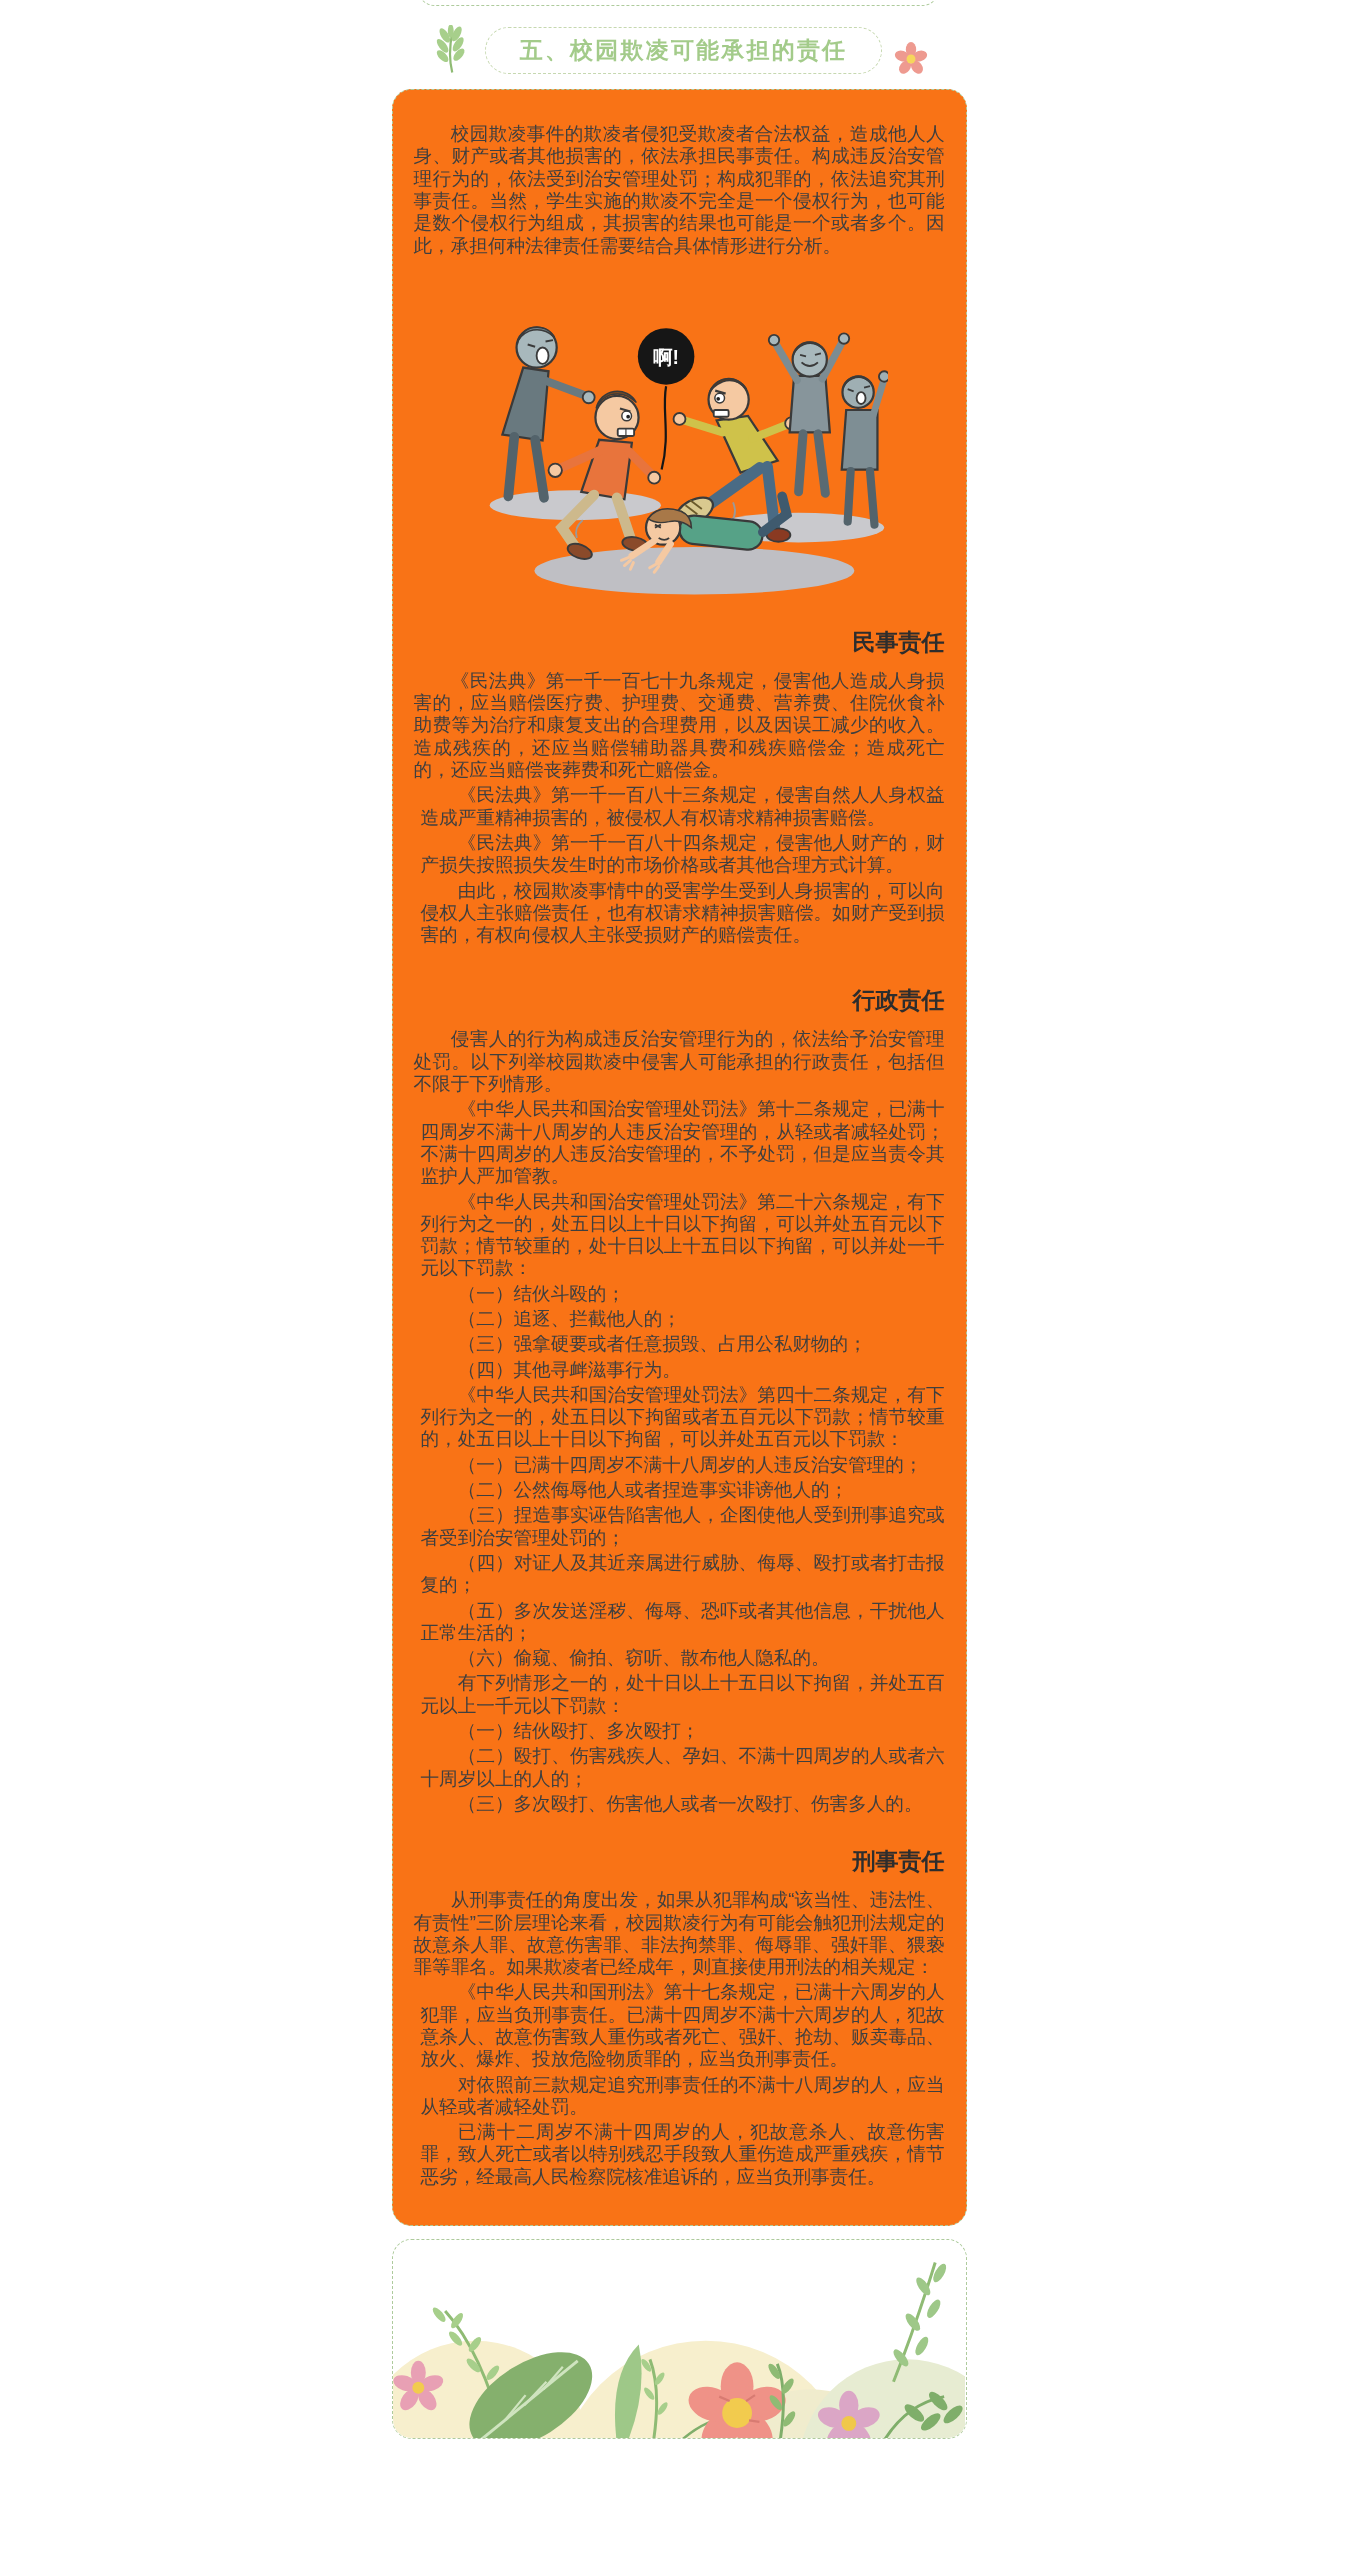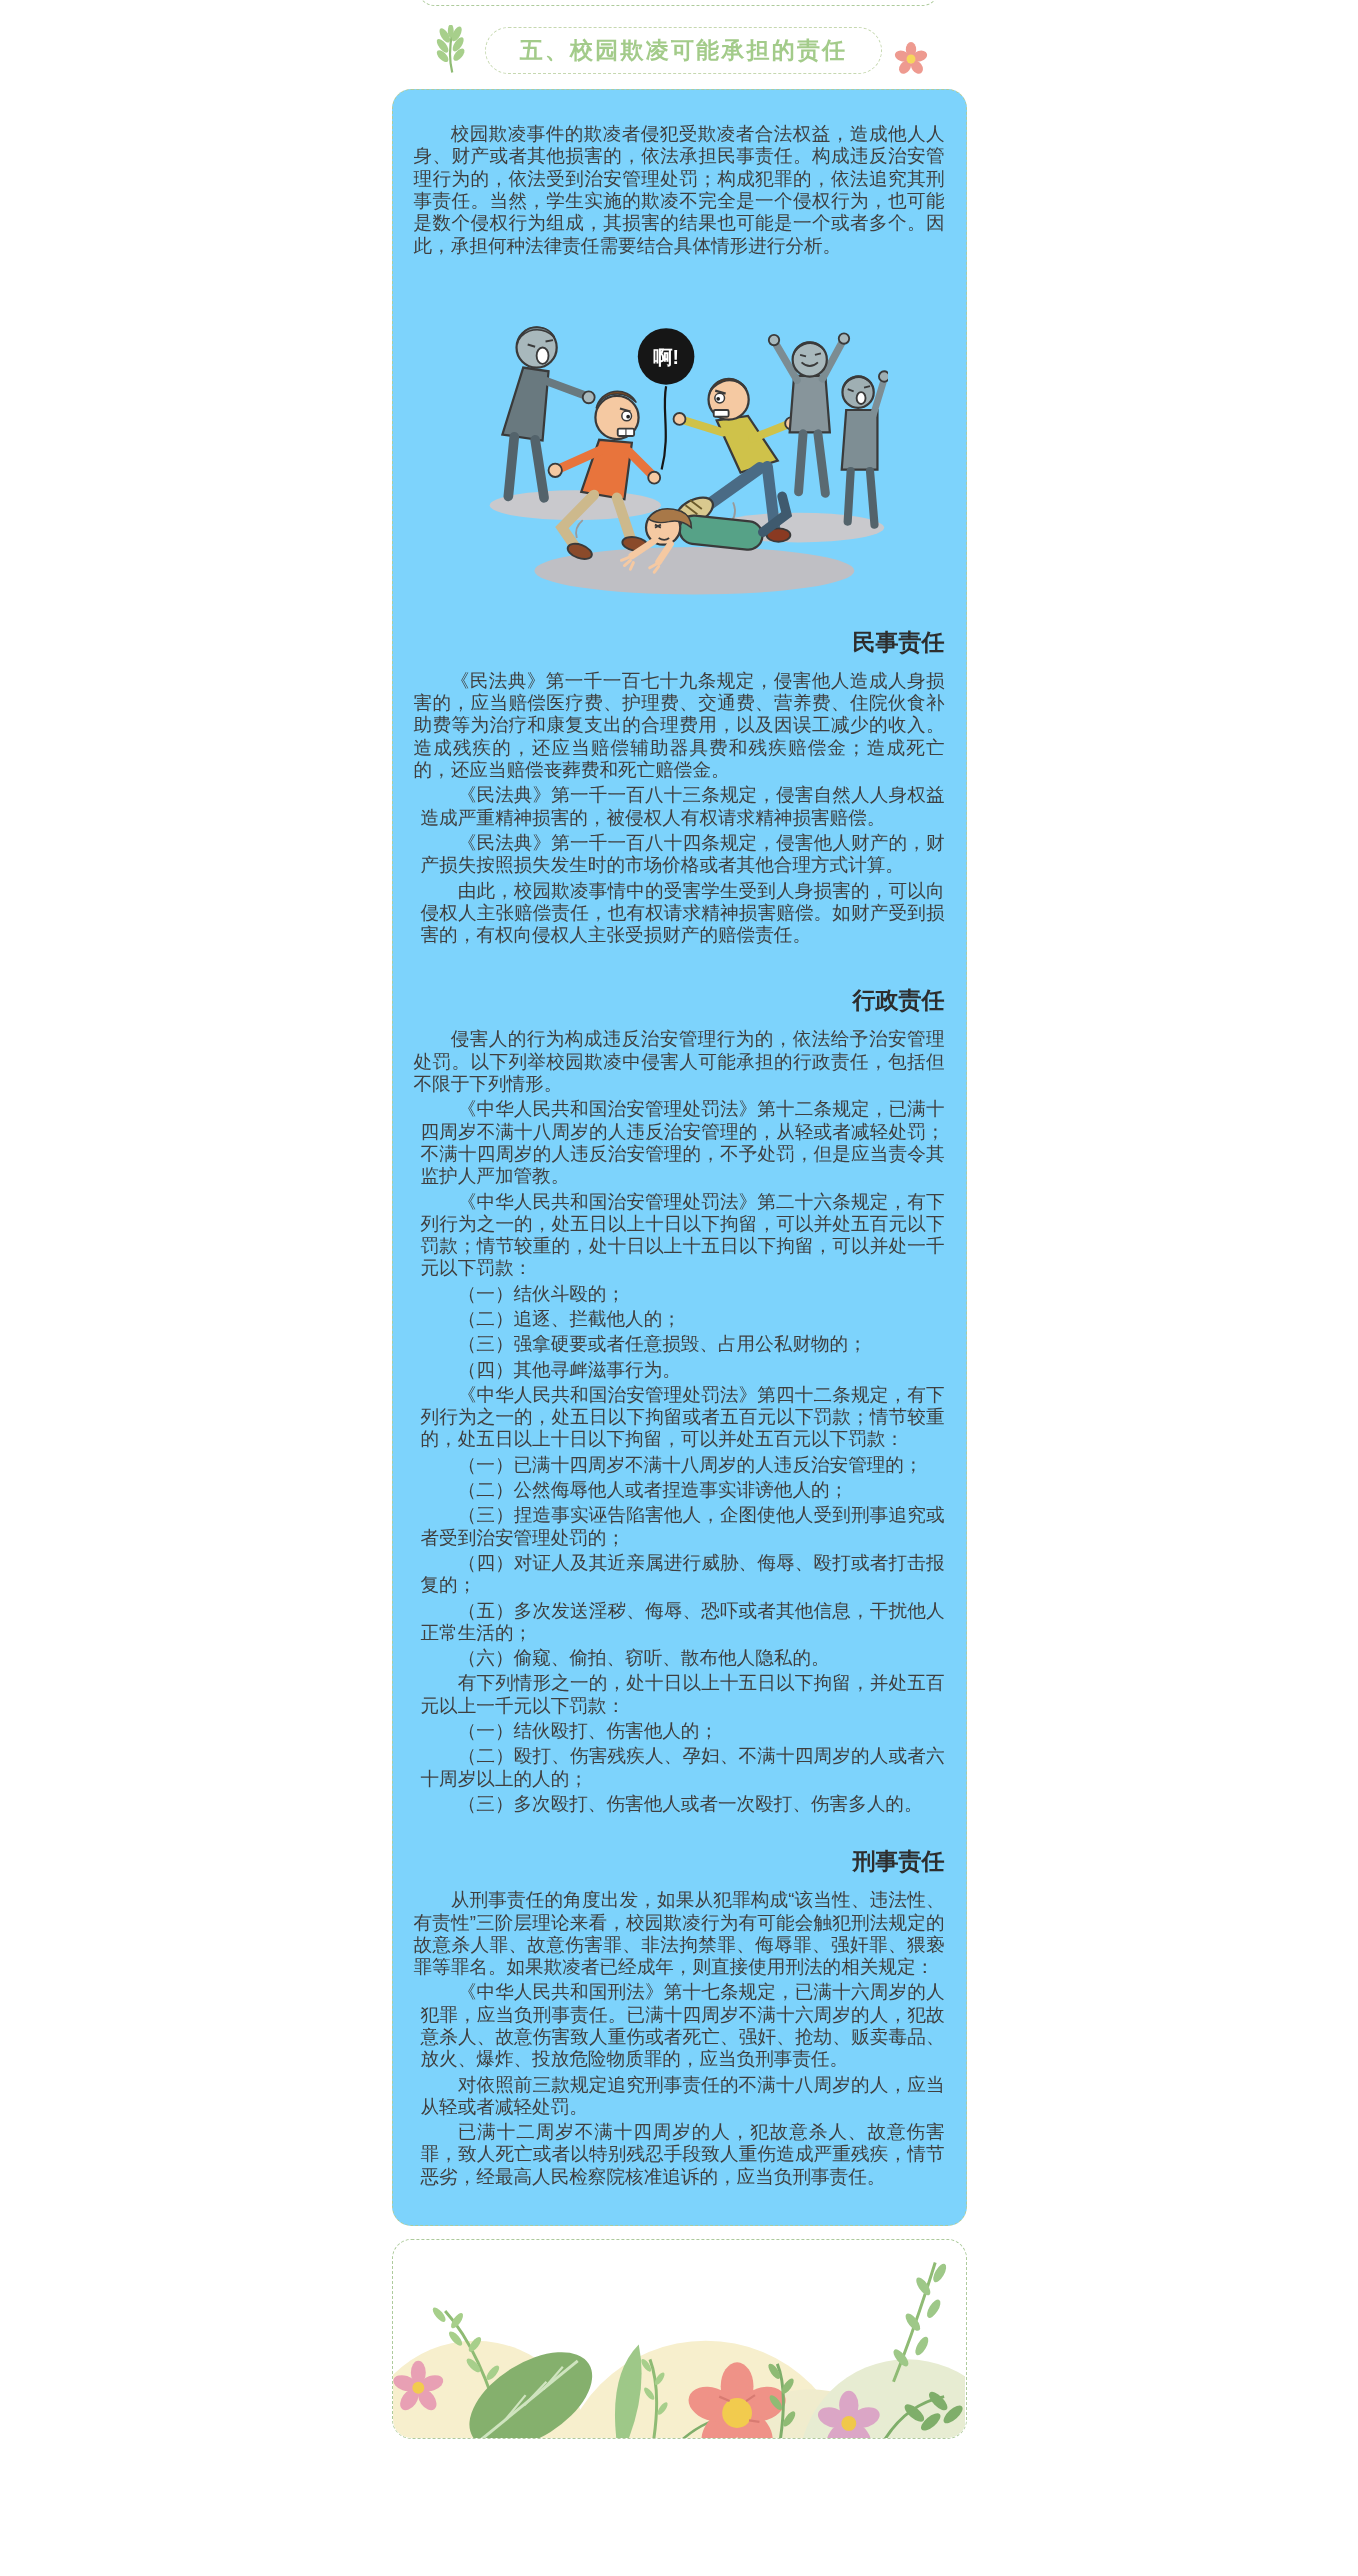--- a/index.html
+++ b/index.html
@@ -17,21 +17,21 @@
     align-items:center;gap:12px;
   }
   .title-pill{
     border:1.5px dashed #c6d8b0;border-radius:24px;padding:7.4px 34px;
     color:#a3cb8a;font-weight:bold;font-size:23px;letter-spacing:2.2px;white-space:nowrap;
   }
   .leaf-wrap{margin-top:1.5px}
   .flower-wrap{margin-top:19.4px}
   .main-box{
     width:575px;margin:10.4px auto 0;border:1.5px dashed #aecb9c;border-radius:19.4px;
-    padding:33px 21px 37px;box-sizing:border-box;background:#7dd3fc;
+    padding:33px 21px 37px;box-sizing:border-box;background:#f97316;
   }
   .par{
     margin:0;text-indent:2em;font-size:18.6px;line-height:22.3px;
     color:#3f3f3f;text-align:justify;
   }
   .par + .par{margin-top:3px;margin-left:7px;}
   .sec-heading{
     font-size:23px;font-weight:bold;color:#2d2d2d;text-align:right;margin:0 0 12px 0;
   }
   .mh-civil{margin-top:25px;}
@@ -202,21 +202,21 @@
     <p class="par item">（三）强拿硬要或者任意损毁、占用公私财物的；</p>
     <p class="par item">（四）其他寻衅滋事行为。</p>
     <p class="par">《中华人民共和国治安管理处罚法》第四十二条规定，有下列行为之一的，处五日以下拘留或者五百元以下罚款；情节较重的，处五日以上十日以下拘留，可以并处五百元以下罚款：</p>
     <p class="par item">（一）已满十四周岁不满十八周岁的人违反治安管理的；</p>
     <p class="par item">（二）公然侮辱他人或者捏造事实诽谤他人的；</p>
     <p class="par item">（三）捏造事实诬告陷害他人，企图使他人受到刑事追究或者受到治安管理处罚的；</p>
     <p class="par item">（四）对证人及其近亲属进行威胁、侮辱、殴打或者打击报复的；</p>
     <p class="par item">（五）多次发送淫秽、侮辱、恐吓或者其他信息，干扰他人正常生活的；</p>
     <p class="par item">（六）偷窥、偷拍、窃听、散布他人隐私的。</p>
     <p class="par">有下列情形之一的，处十日以上十五日以下拘留，并处五百元以上一千元以下罚款：</p>
-    <p class="par item">（一）结伙殴打、伤害他人的；</p>
+    <p class="par item">（一）结伙殴打、多次殴打；</p>
     <p class="par item">（二）殴打、伤害残疾人、孕妇、不满十四周岁的人或者六十周岁以上的人的；</p>
     <p class="par item">（三）多次殴打、伤害他人或者一次殴打、伤害多人的。</p>
 
     <h3 class="sec-heading mh-crime">刑事责任</h3>
     <p class="par">从刑事责任的角度出发，如果从犯罪构成“该当性、违法性、有责性”三阶层理论来看，校园欺凌行为有可能会触犯刑法规定的故意杀人罪、故意伤害罪、非法拘禁罪、侮辱罪、强奸罪、猥亵罪等罪名。如果欺凌者已经成年，则直接使用刑法的相关规定：</p>
     <p class="par">《中华人民共和国刑法》第十七条规定，已满十六周岁的人犯罪，应当负刑事责任。已满十四周岁不满十六周岁的人，犯故意杀人、故意伤害致人重伤或者死亡、强奸、抢劫、贩卖毒品、放火、爆炸、投放危险物质罪的，应当负刑事责任。</p>
     <p class="par">对依照前三款规定追究刑事责任的不满十八周岁的人，应当从轻或者减轻处罚。</p>
     <p class="par">已满十二周岁不满十四周岁的人，犯故意杀人、故意伤害罪，致人死亡或者以特别残忍手段致人重伤造成严重残疾，情节恶劣，经最高人民检察院核准追诉的，应当负刑事责任。</p>
   </div>
 

